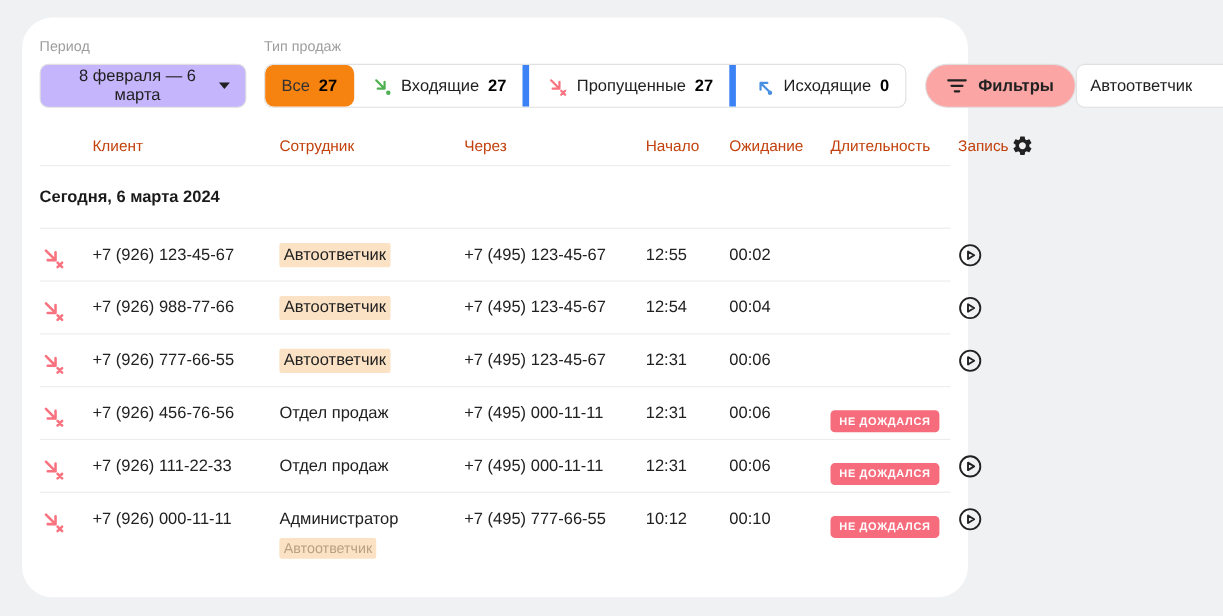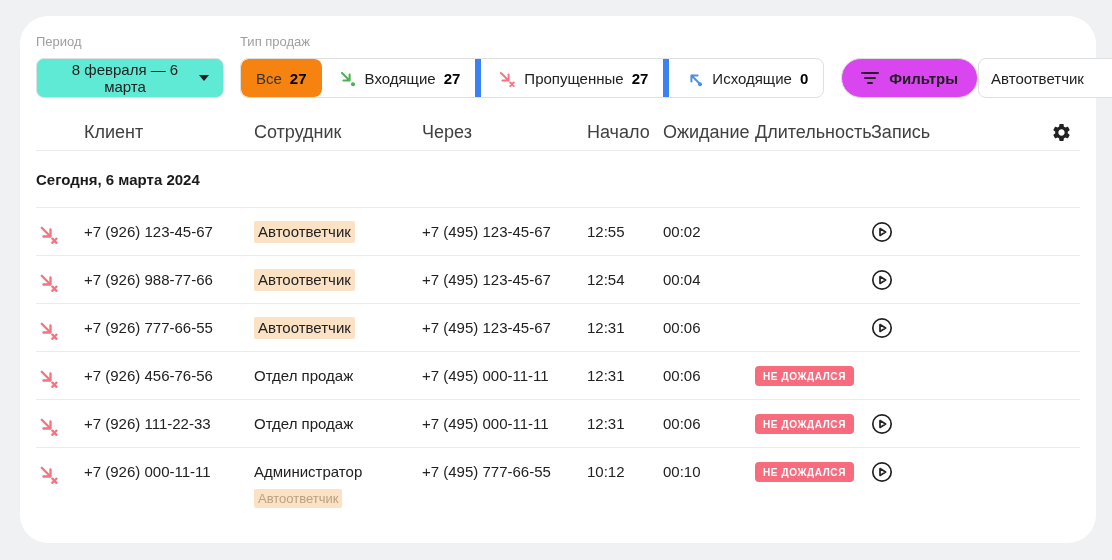--- a/index.html
+++ b/index.html
@@ -7,36 +7,36 @@
   body {
     background: #F0F1F3;
     font-family: "Liberation Sans", sans-serif;
     color: #212121;
     position: relative;
     overflow: hidden;
   }
   .card {
     position: absolute;
     left: 20px; top: 16px;
-    width: 1076px; height: 527px;
+    width: 860px; height: 527px;
     background: #FFFFFF;
     border-radius: 28px;
     padding: 18px 16px 0 16px;
   }
 
   
   .toolbar { display: flex; align-items: flex-end; }
   .tcol { display: flex; flex-direction: column; }
   .tlabel { font-size: 13px; color: #9E9E9E; margin-bottom: 9px; }
   .ctl-h { height: 40px; }
 
   .period-btn {
     display: flex; align-items: center; justify-content: space-between;
     width: 188px; height: 40px;
-    background: #5eead4; border: 1px solid #DFDFDF; border-radius: 8px;
+    background: #c4b5fd; border: 1px solid #DFDFDF; border-radius: 8px;
     padding: 0 14px; font-size: 15px; color: #212121; cursor: pointer;
     font-family: inherit;
   }
   .caret { width: 0; height: 0; border-left: 5px solid transparent; border-right: 5px solid transparent; border-top: 6px solid #212121; }
 
   .segmented {
     display: flex; align-items: stretch; height: 40px;
     border: 1px solid #E0E0E0; border-radius: 8px; background: #fff;
     overflow: hidden;
   }
@@ -48,21 +48,21 @@
   .seg + .seg { border-left: 6px solid #3b82f6; }
   .seg--active { background: #F6820F; border-radius: 8px; color: #333; }
   .seg--active + .seg { border-left: none; }
   .seg .cnt { font-weight: 700; color: #000000; }
   .seg svg { display: block; }
 
   .filters-btn {
     display: flex; align-items: center; gap: 10px;
     height: 40px; padding: 0 19px;
     margin-left: 17px;
-    border: 1px solid #DFDFDF; border-radius: 20px; background: #d946ef;
+    border: 1px solid #DFDFDF; border-radius: 20px; background: #fca5a5;
     font-size: 15px; font-weight: 700; color: #212121; cursor: pointer;
     font-family: inherit;
   }
 
   .search {
     margin-left: auto;
     display: flex; align-items: center;
     width: 176px; height: 40px;
     border: 1px solid #DFDFDF; border-radius: 8px; background: #fff;
     padding: 0 10px 0 12px;
@@ -73,21 +73,21 @@
   }
   .icon-btn { background: none; border: none; cursor: pointer; display: flex; align-items: center; padding: 2px; }
 
   
   .grid {
     display: grid;
     grid-template-columns: 48px 170px 168px 165px 76px 92px 116px auto;
     align-items: center;
   }
   .thead { margin-top: 16px; height: 37px; border-bottom: 1px solid #ECECEC; }
-  .th { font-size: 18px; color: #404040; }
+  .th { font-size: 14px; color: #c2410c; }
   .th-last { display: flex; align-items: center; justify-content: space-between; padding-right: 6px; }
 
   .section-row { height: 57px; display: flex; align-items: center; border-bottom: 1px solid #ECECEC; }
   .section-title { font-size: 15px; font-weight: 700; color: #1A1A1A; }
 
   .row {
     align-items: start;
     padding-top: 13px;
     min-height: 48px;
     border-bottom: 1px solid #ECECEC;
@@ -101,21 +101,21 @@
   }
   .emp-sec {
     display: inline-block; background: #FBE2C4; color: #B9A183;
     padding: 1px 4px; border-radius: 2px; font-size: 13px; line-height: 17px;
     margin-top: 6px;
   }
   .badge {
     display: inline-block; background: #F76C7C; color: #fff;
     font-size: 10px; font-weight: 700; letter-spacing: 0.6px;
     padding: 5px 8px 4px; border-radius: 4px; line-height: 11px;
-    margin-top: 1px;
+    margin-top: 8px;
   }
   .play-btn { background: none; border: none; cursor: pointer; padding: 0; margin-top: 0px; display: inline-flex; }
 </style>
 </head>
 <body>
 
 <svg width="0" height="0" style="position:absolute">
   <defs>
     <g id="arr-in">
       <path d="M5 5 L12.6 12.6 M12.6 6.4 V12.6 H6.4" fill="none" stroke="#4CAF50" stroke-width="2" stroke-linecap="round" stroke-linejoin="round"></path>

